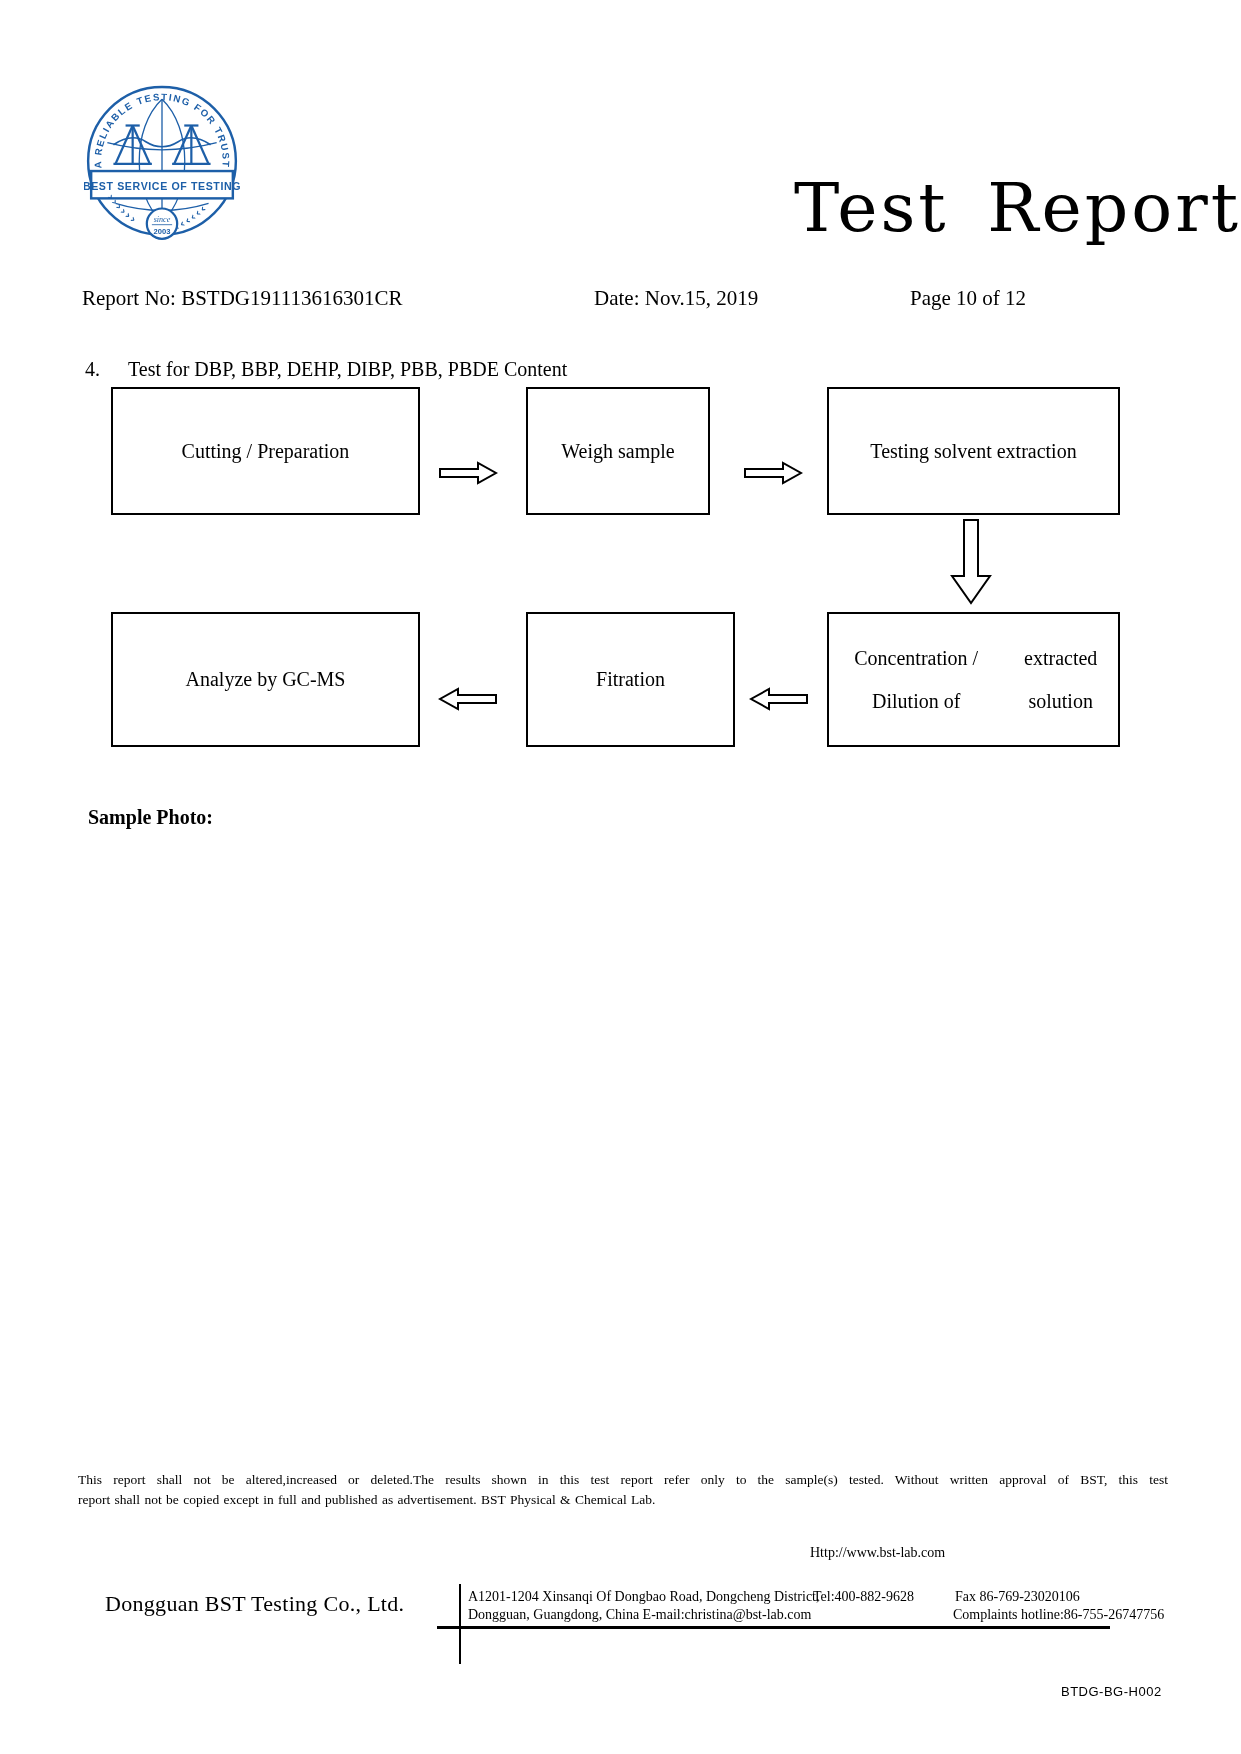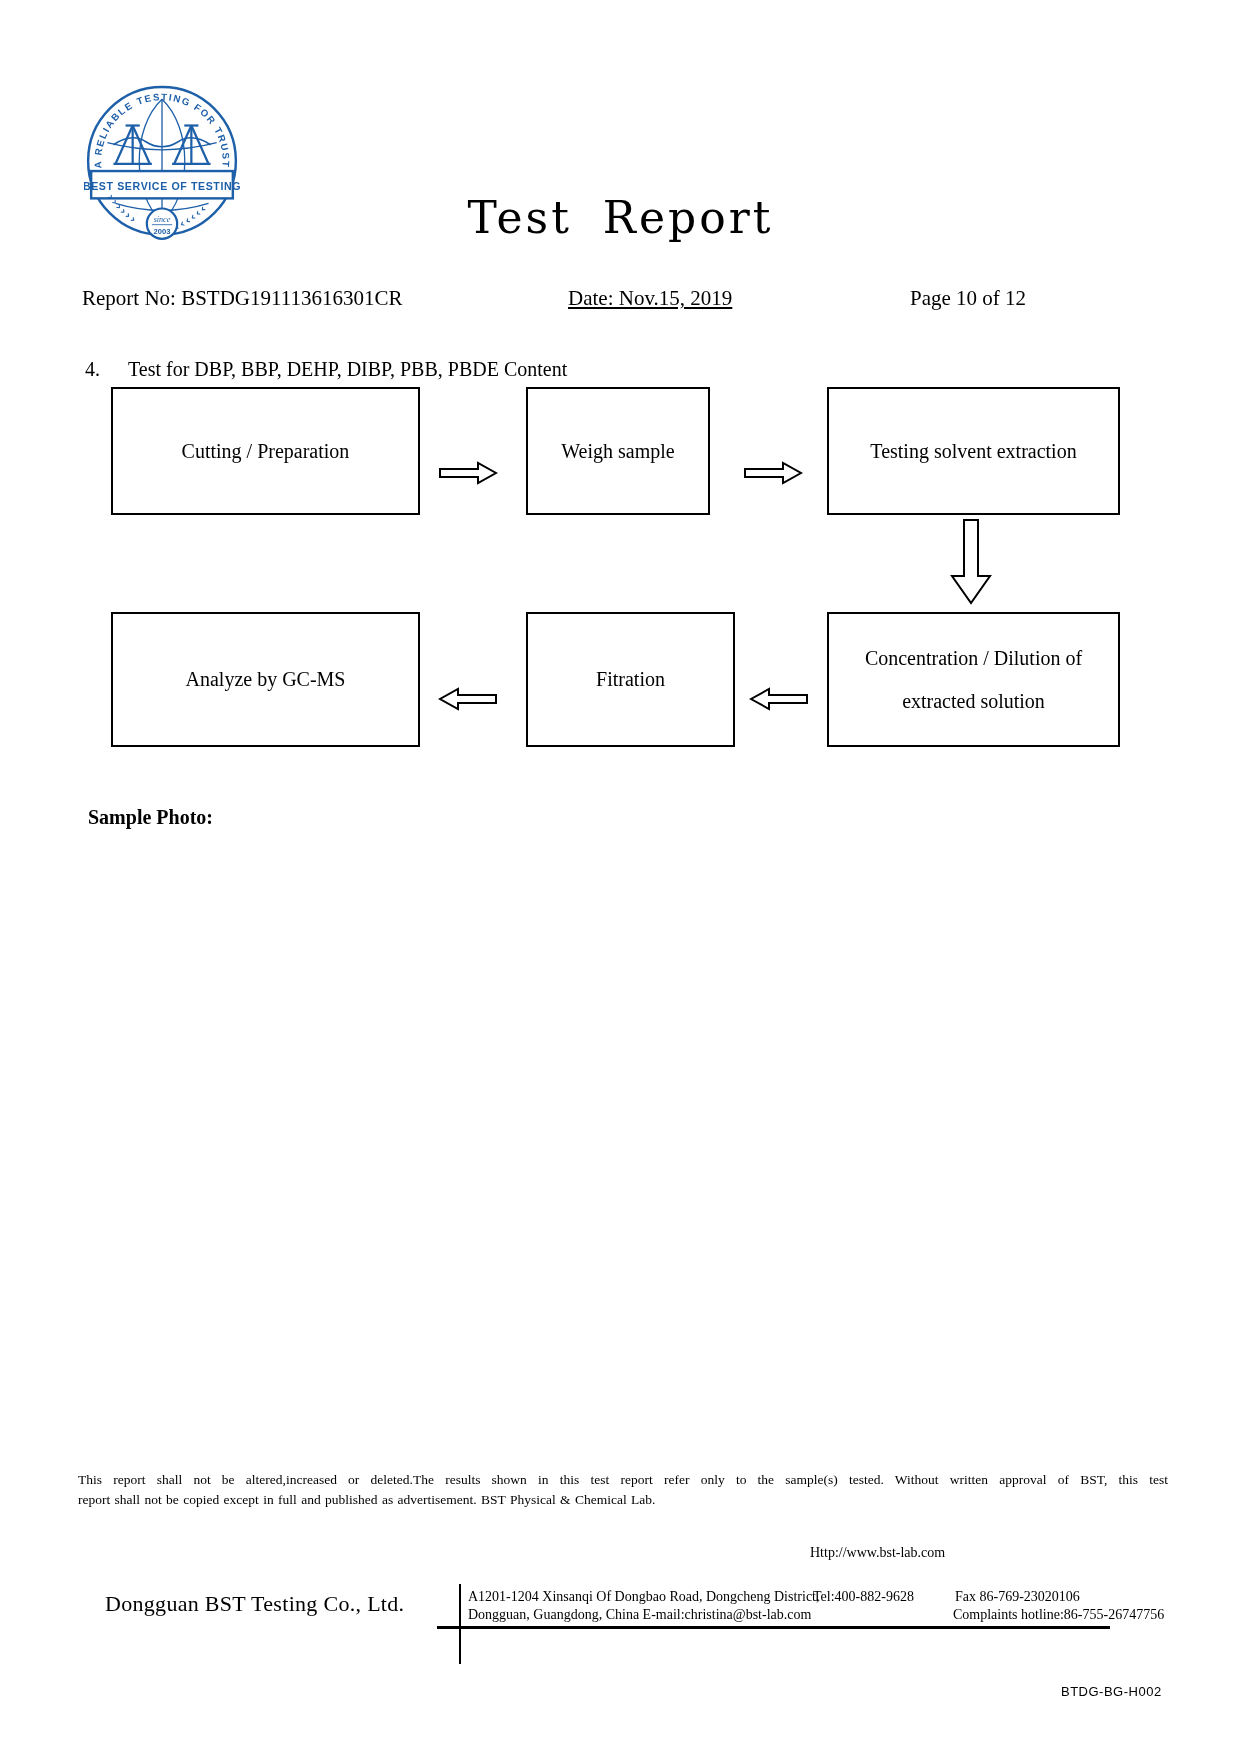--- a/index.html
+++ b/index.html
@@ -10,46 +10,45 @@
     font-family:"Liberation Serif", serif;
     color:#000;
     overflow:hidden;
   }
   .abs { position:absolute; }
 
   
   .logo-wrap { left:84px; top:82px; width:156px; height:170px; }
   .doc-title {
     left:0; right:0; top:168px;
-    text-align:center;
+    text-align:right;
     font-family:"DejaVu Serif", serif;
-    font-size:44px;
+    font-size:68px;
     letter-spacing:3px;
     word-spacing:14px;
     font-weight:500;
-    margin-top:24px;
   }
   .info-line { top:286px; font-size:21px; white-space:nowrap; }
   .info-report { left:82px; }
-  .info-date   { left:568px;text-decoration:underline; }
+  .info-date   { left:594px; }
   .info-page   { left:910px; }
 
   
   .section-number  { left:85px;  top:358px; font-size:20px; }
   .section-heading { left:128px; top:358px; font-size:20px; white-space:nowrap; }
 
   
   .fc-box {
     border:2px solid #000;
     display:flex; align-items:center; justify-content:center;
     text-align:center;
     font-size:20px;
     background:#fff;
   }
-  .fc-box.two-line { flex-direction:column; line-height:2.15; }
+  .fc-box.two-line { line-height:2.15; }
   .box-cutting       { left:111px; top:387px; width:309px; height:128px; }
   .box-weigh         { left:526px; top:387px; width:184px; height:128px; }
   .box-extraction    { left:827px; top:387px; width:293px; height:128px; }
   .box-analyze       { left:111px; top:612px; width:309px; height:135px; }
   .box-filtration    { left:526px; top:612px; width:209px; height:135px; }
   .box-concentration { left:827px; top:612px; width:293px; height:135px; }
 
   .arrow-r1 { left:438px; top:460px; width:60px; height:26px; }
   .arrow-r2 { left:743px; top:460px; width:60px; height:26px; }
   .arrow-dn { left:945px; top:518px; width:52px; height:88px; }

